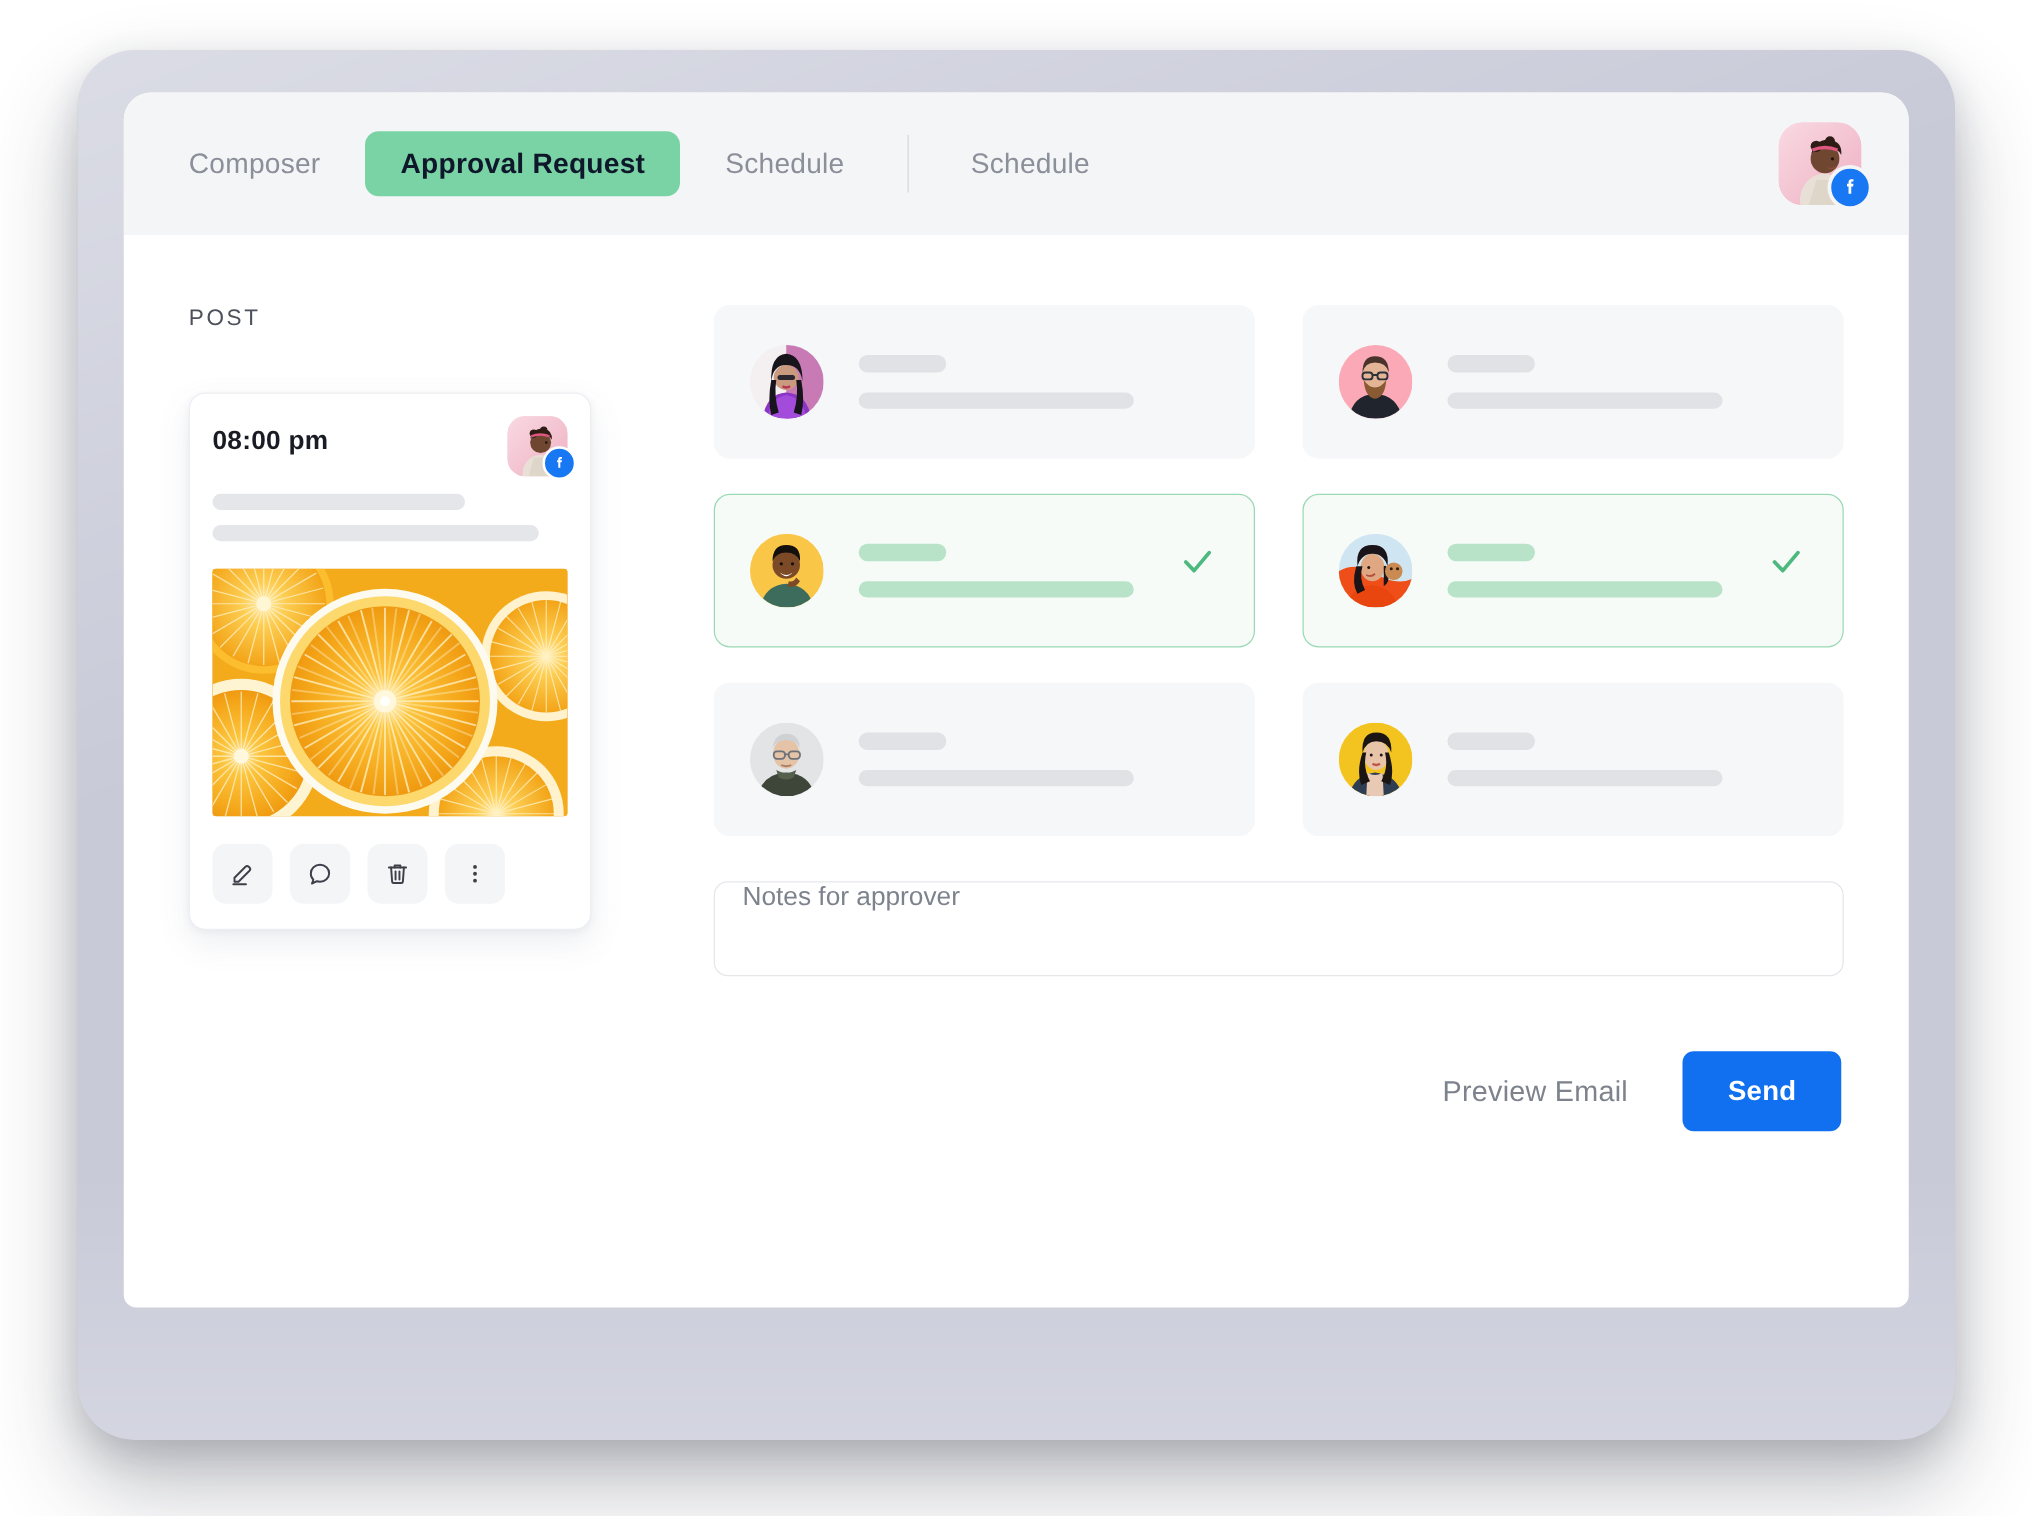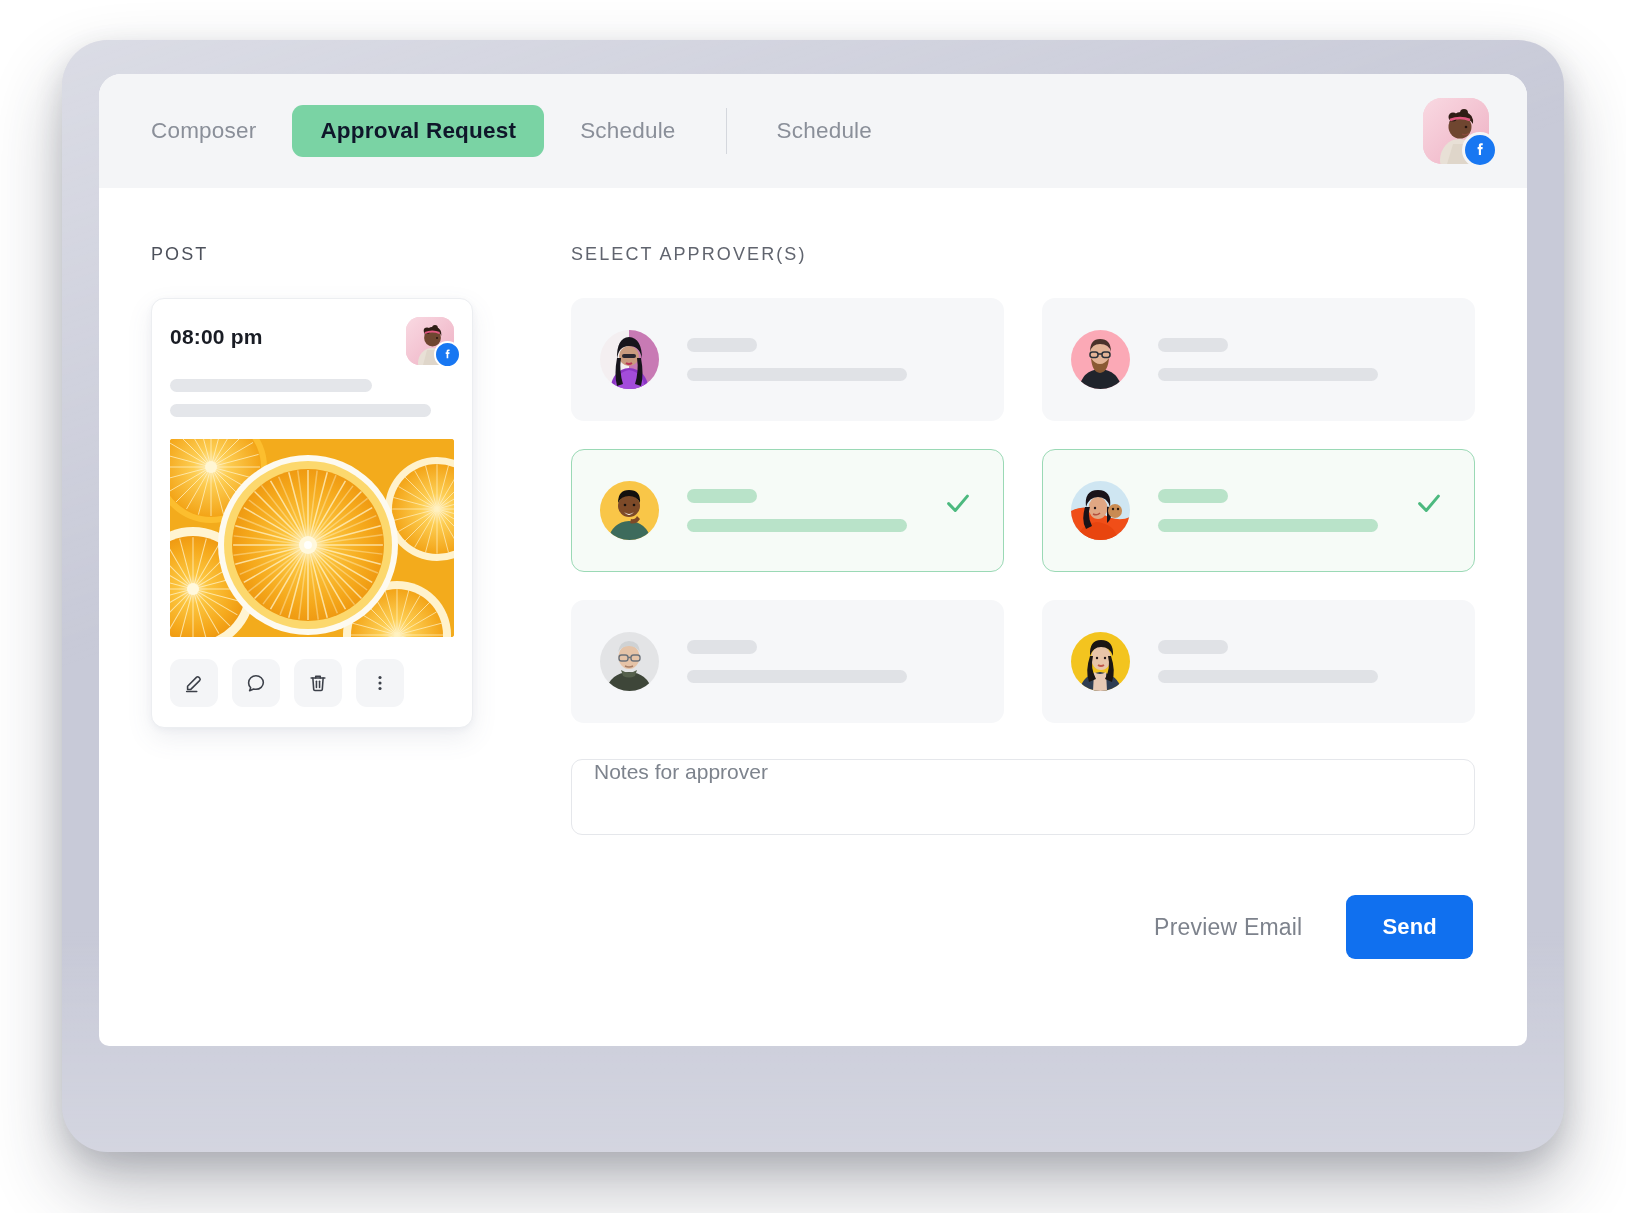--- a/index.html
+++ b/index.html
@@ -134,21 +134,21 @@
   }
 
   .col-post  { width: 400px; flex: none; }
   .col-appr  { flex: 1; padding-left: 20px; }
 
   .section-label {
     font-size: 18px;
     letter-spacing: 2.1px;
     color: #60646e;
     text-transform: uppercase;
-    margin-bottom: 33px;
+    margin-bottom: 49px;
   }
   .section-label.post-label { color: #4d515b; }
 
   
   .post-card {
     width: 322px;
     background: #ffffff;
     border: 1px solid #eceef1;
     border-radius: 13px;
     padding: 18px 18px 20px 18px;
@@ -535,21 +535,20 @@
                   <circle cx="12" cy="12" r="1.7"></circle>
                   <circle cx="12" cy="18" r="1.7"></circle>
                 </svg>
               </span>
             </div>
           </div>
         </div>
       </div>
 
       <div class="col-appr">
-        <div class="section-label">SELECT APPROVER(S)</div>
 
         <div class="appr-grid">
 
           <div class="appr-card">
             <div class="appr-av-wrap">
               <div class="appr-av-glow"></div>
               <div class="appr-av">
                 <svg viewBox="0 0 59 59" preserveAspectRatio="xMidYMid slice">
                   <rect width="59" height="59" fill="#f4eff1"></rect>
                   <path d="M29 0 h30 v59 h-30z" fill="#c87ab4"></path>

